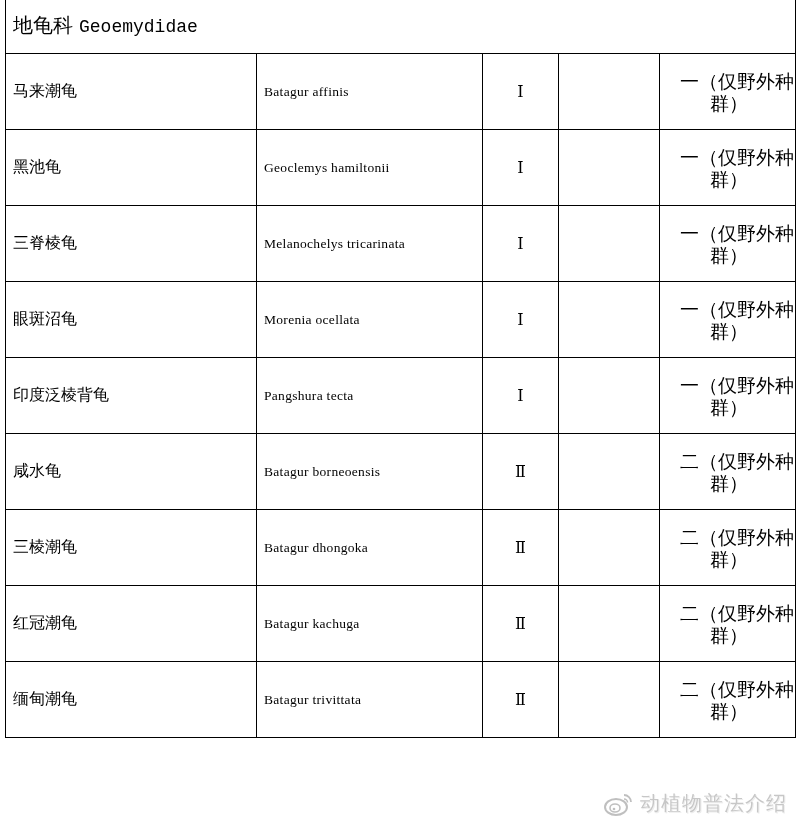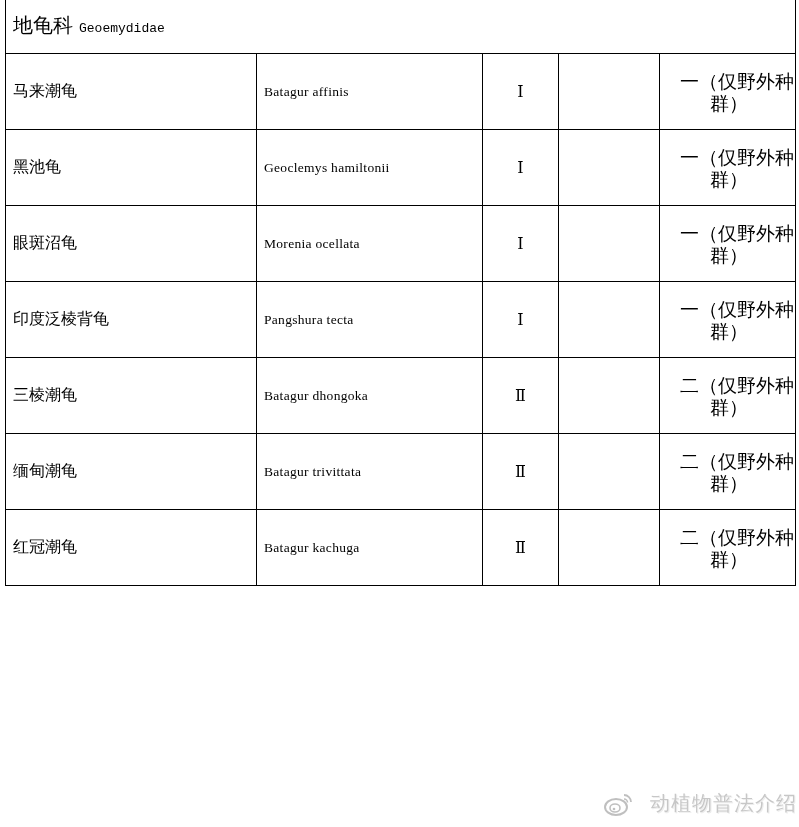--- a/index.html
+++ b/index.html
@@ -38,21 +38,21 @@
     .family-cell {
       padding-left: 7px !important;
       font-size: 15px;
     }
     .family-cn {
       font-family: "DejaVu Sans", sans-serif;
       font-size: 20px;
     }
     .family-latin {
       font-family: "Liberation Mono", monospace;
-      font-size: 13px;
+      font-size: 18px;
       margin-left: 6px;
     }
     .cn-name {
       padding-left: 7px !important;
       font-size: 16px;
       font-family: "DejaVu Sans", sans-serif;
     }
     .sci-name {
       padding-left: 7px !important;
       font-family: Liberation Serif, serif;
@@ -89,21 +89,21 @@
       width: 30px;
       height: 26px;
       position: relative;
     }
     .watermark .wm-text {
       font-size: 20px;
       color: #9a9a9a;
       letter-spacing: 1px;
       font-family: Liberation Sans, sans-serif;
       text-shadow: 0 0 1px #fff, 1px 1px 0 #ddd;
-      margin-left: 16px;
+      margin-left: 6px;
     }
   </style>
 </head>
 <body>
 
 <table class="tbl">
   <colgroup>
     <col style="width:251px">
     <col style="width:226px">
     <col style="width:76px">
@@ -127,57 +127,71 @@
 
 
     <tr class="data-row">
       <td class="cn-name">黑池龟</td>
       <td class="sci-name">Geoclemys hamiltonii</td>
       <td class="appendix">Ⅰ</td>
       <td class="empty-cell"></td>
       <td class="level"><span>一（仅野外种</span><span class="line2">群）</span></td>
     </tr>
 
+    <tr class="data-row">
+      <td class="cn-name">三脊棱龟</td>
+      <td class="sci-name">Melanochelys tricarinata</td>
+      <td class="appendix">Ⅰ</td>
+      <td class="empty-cell"></td>
+      <td class="level"><span>一（仅野外种</span><span class="line2">群）</span></td>
+    </tr>
 
     <tr class="data-row">
       <td class="cn-name">眼斑沼龟</td>
       <td class="sci-name">Morenia ocellata</td>
       <td class="appendix">Ⅰ</td>
       <td class="empty-cell"></td>
       <td class="level"><span>一（仅野外种</span><span class="line2">群）</span></td>
     </tr>
 
     <tr class="data-row">
       <td class="cn-name">印度泛棱背龟</td>
       <td class="sci-name">Pangshura tecta</td>
       <td class="appendix">Ⅰ</td>
       <td class="empty-cell"></td>
       <td class="level"><span>一（仅野外种</span><span class="line2">群）</span></td>
     </tr>
 
+    <tr class="data-row">
+      <td class="cn-name">咸水龟</td>
+      <td class="sci-name">Batagur borneoensis</td>
+      <td class="appendix">Ⅱ</td>
+      <td class="empty-cell"></td>
+      <td class="level"><span>二（仅野外种</span><span class="line2">群）</span></td>
+    </tr>
 
     <tr class="data-row">
       <td class="cn-name">三棱潮龟</td>
       <td class="sci-name">Batagur dhongoka</td>
       <td class="appendix">Ⅱ</td>
       <td class="empty-cell"></td>
       <td class="level"><span>二（仅野外种</span><span class="line2">群）</span></td>
     </tr>
 
     <tr class="data-row">
+      <td class="cn-name">红冠潮龟</td>
+      <td class="sci-name">Batagur kachuga</td>
+      <td class="appendix">Ⅱ</td>
+      <td class="empty-cell"></td>
+      <td class="level"><span>二（仅野外种</span><span class="line2">群）</span></td>
+    </tr>
+
+    <tr class="data-row">
       <td class="cn-name">缅甸潮龟</td>
       <td class="sci-name">Batagur trivittata</td>
-      <td class="appendix">Ⅱ</td>
-      <td class="empty-cell"></td>
-      <td class="level"><span>二（仅野外种</span><span class="line2">群）</span></td>
-    </tr>
-
-    <tr class="data-row">
-      <td class="cn-name">红冠潮龟</td>
-      <td class="sci-name">Batagur kachuga</td>
       <td class="appendix">Ⅱ</td>
       <td class="empty-cell"></td>
       <td class="level"><span>二（仅野外种</span><span class="line2">群）</span></td>
     </tr>
   </tbody>
 </table>
 
 <div class="watermark">
   <span class="weibo">
     <svg width="30" height="26" viewBox="0 0 30 26">

